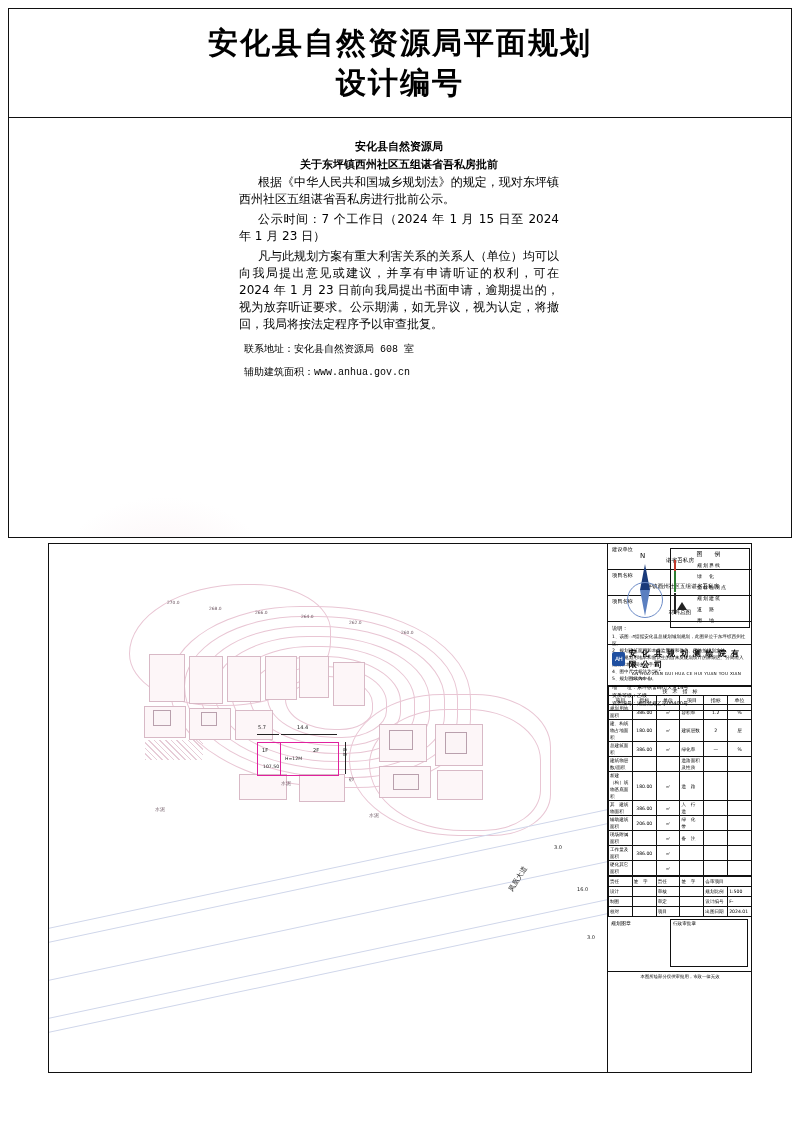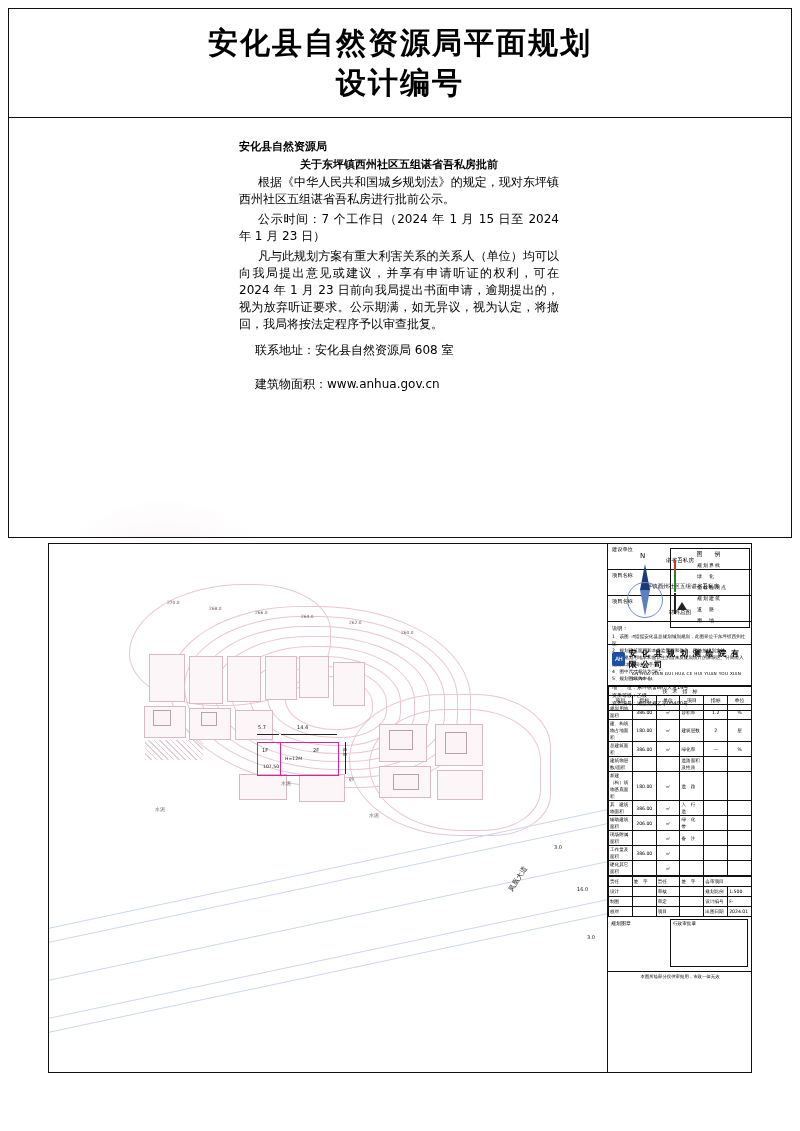--- a/index.html
+++ b/index.html
@@ -17,25 +17,25 @@
     font-family:"DejaVu Sans","Liberation Sans",sans-serif;
   }
 
   
   .notice{
     position:absolute;left:8px;top:118px;width:784px;height:420px;
     border:1px solid #111;border-top:none;box-sizing:border-box;
     overflow:hidden;
   }
   .notice-inner{position:absolute;left:230px;top:20px;width:320px;}
-  .n-title{text-align:left;font-size:11px;font-weight:bold;line-height:18px;}
+  .n-title{text-align:center;font-size:11px;font-weight:bold;line-height:18px;}
   .n-title2{text-align:center;font-size:11px;font-weight:bold;line-height:18px;}
   .n-gs{text-align:center;font-size:11px;font-weight:bold;letter-spacing:8px;line-height:22px;margin-bottom:6px;}
   .n-p{font-size:12px;line-height:17px;text-align:justify;text-indent:19px;margin:0 0 3px 0;}
-  .n-contact{font-size:12px;line-height:18px;margin:16px;}
+  .n-contact{font-size:10px;line-height:18px;margin:5px;font-family:Liberation Mono, monospace;}
   .n-contact .gap{display:inline-block;width:18px;}
   .stamp-shadow{
     position:absolute;left:430px;top:418px;width:118px;height:112px;
     background:radial-gradient(ellipse at center, rgba(222,150,170,.20), rgba(255,255,255,0) 70%);
   }
   .stamp-wash{
     position:absolute;left:50px;top:380px;width:210px;height:150px;
     background:radial-gradient(ellipse at center, rgba(230,180,195,.16), rgba(255,255,255,0) 72%);
   }
 
@@ -135,21 +135,21 @@
 
   <div class="notice">
     <div class="stamp-wash"></div>
     <div class="notice-inner">
       <div class="n-title">安化县自然资源局</div>
       <div class="n-title2">关于东坪镇西州社区五组谌省吾私房批前</div>
       <p class="n-p">根据《中华人民共和国城乡规划法》的规定，现对东坪镇西州社区五组谌省吾私房进行批前公示。</p>
       <p class="n-p">公示时间：7 个工作日（2024 年 1 月 15 日至 2024 年 1 月 23 日）</p>
       <p class="n-p">凡与此规划方案有重大利害关系的关系人（单位）均可以向我局提出意见或建议，并享有申请听证的权利，可在 2024 年 1 月 23 日前向我局提出书面申请，逾期提出的，视为放弃听证要求。公示期满，如无异议，视为认定，将撤回，我局将按法定程序予以审查批复。</p>
       <p class="n-contact" style="margin-top:8px">联系地址：安化县自然资源局 608 室</p>
-      <p class="n-contact">建筑物面积：www.anhua.gov.cn</p>
+      <p class="n-contact">辅助建筑面积：www.anhua.gov.cn</p>
     </div>
 
     <div class="stamp-shadow"></div>
 
   </div>
 
   <div class="drawing">
 
     <div class="map-area">
 

